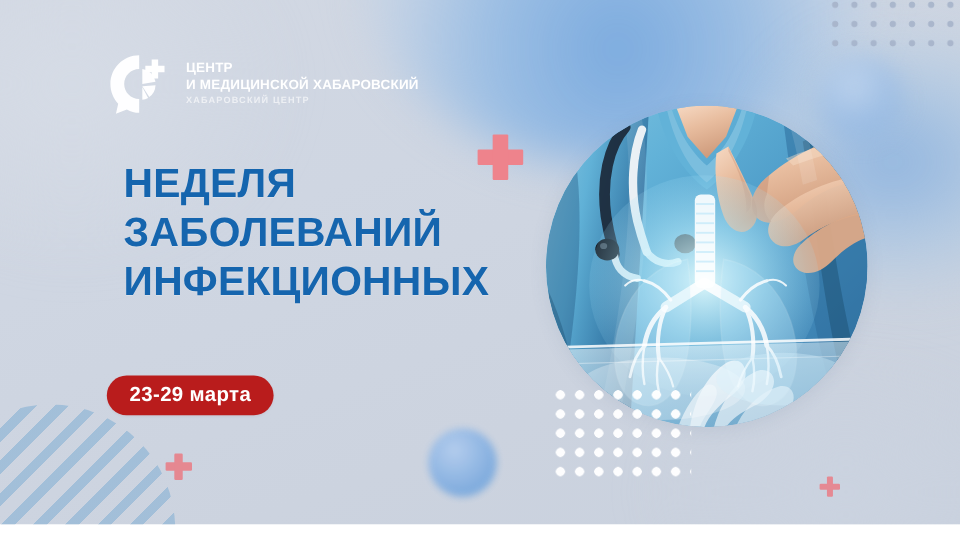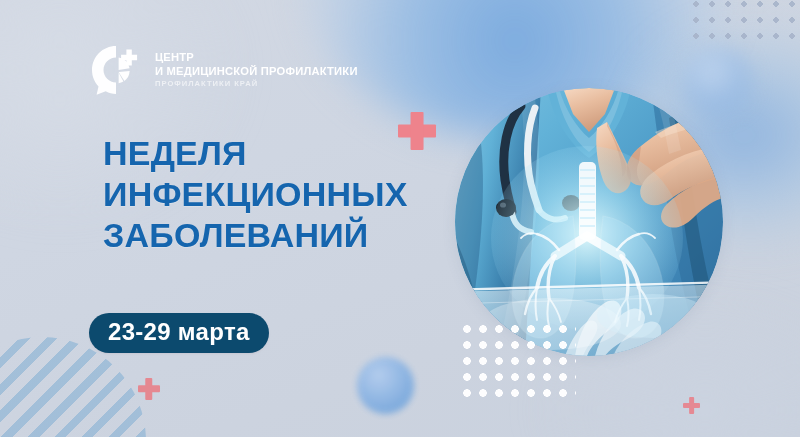--- a/index.html
+++ b/index.html
@@ -194,25 +194,25 @@
     white-space: nowrap;
     text-shadow: 0 1px 0 rgba(255,255,255,0.22);
     margin-left: 21px;
   }
 
   
   .date-pill {
     position: absolute;
     left: 89px; top: 313px;
     padding: 7px 19px 9px 19px;
-    background: #0c4a6e;
+    background: #b91c1c;
     border-radius: 22px;
     color: #ffffff;
     font-weight: 700;
-    font-size: 24px;
+    font-size: 17px;
     line-height: 1;
     letter-spacing: 0.3px;
     white-space: nowrap;
     box-shadow: 0 1px 2px rgba(150,90,95,0.10);
   }
 
   
   .photo-circle {
     position: absolute;
     left: 455px; top: 88px;
@@ -248,29 +248,29 @@
 
         <path d="M41.6 29.1 A12.5 12.5 0 0 1 36.4 38.9 L30.6 29.9 Z" fill="#ffffff" opacity="0.97"></path>
 
         <path d="M35.4 39.6 A12.5 12.5 0 0 1 30.6 41.2 L30.6 30.6 Z" fill="#ffffff" opacity="0.97"></path>
 
         <path d="M38.4 7.5 h5.4 v5.3 h5.3 v5.4 h-5.3 v5.3 h-5.4 v-5.3 h-5.3 v-5.4 h5.3 Z" fill="#ffffff"></path>
       </svg>
     </div>
     <div class="logo-text">
       <span class="logo-line">ЦЕНТР</span>
-      <span class="logo-line">И МЕДИЦИНСКОЙ ПРОФИЛАКТИКИ</span>
-      <span class="logo-region">ПРОФИЛАКТИКИ КРАЙ</span>
+      <span class="logo-line">И МЕДИЦИНСКОЙ ХАБАРОВСКИЙ</span>
+      <span class="logo-region">ХАБАРОВСКИЙ ЦЕНТР</span>
     </div>
   </div>
 
   <div class="headline">
     <span class="headline-line">НЕДЕЛЯ</span>
+    <span class="headline-line">ЗАБОЛЕВАНИЙ</span>
     <span class="headline-line">ИНФЕКЦИОННЫХ</span>
-    <span class="headline-line">ЗАБОЛЕВАНИЙ</span>
   </div>
 
   <div class="date-pill">23-29 марта</div>
 
   <div class="cross cross-1"></div>
 
   <div class="photo-circle">
     <svg class="photo-svg" viewBox="0 0 268 268" preserveAspectRatio="xMidYMid slice" aria-hidden="true">
       <defs>
         <linearGradient id="scrubs" x1="0" y1="0" x2="1" y2="1">

